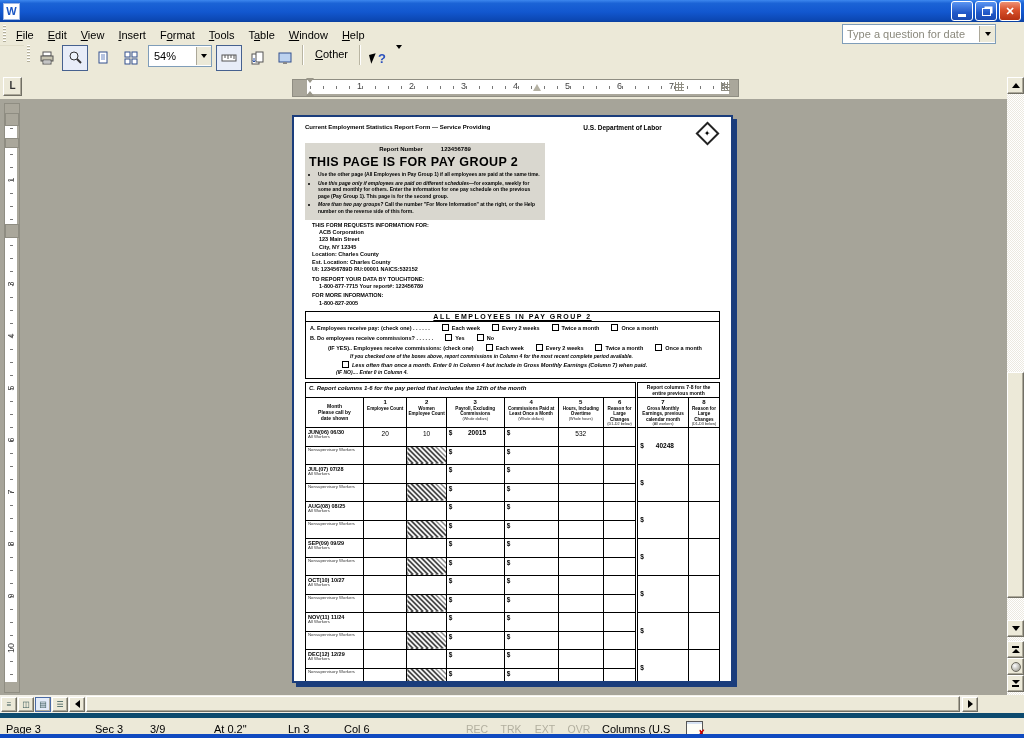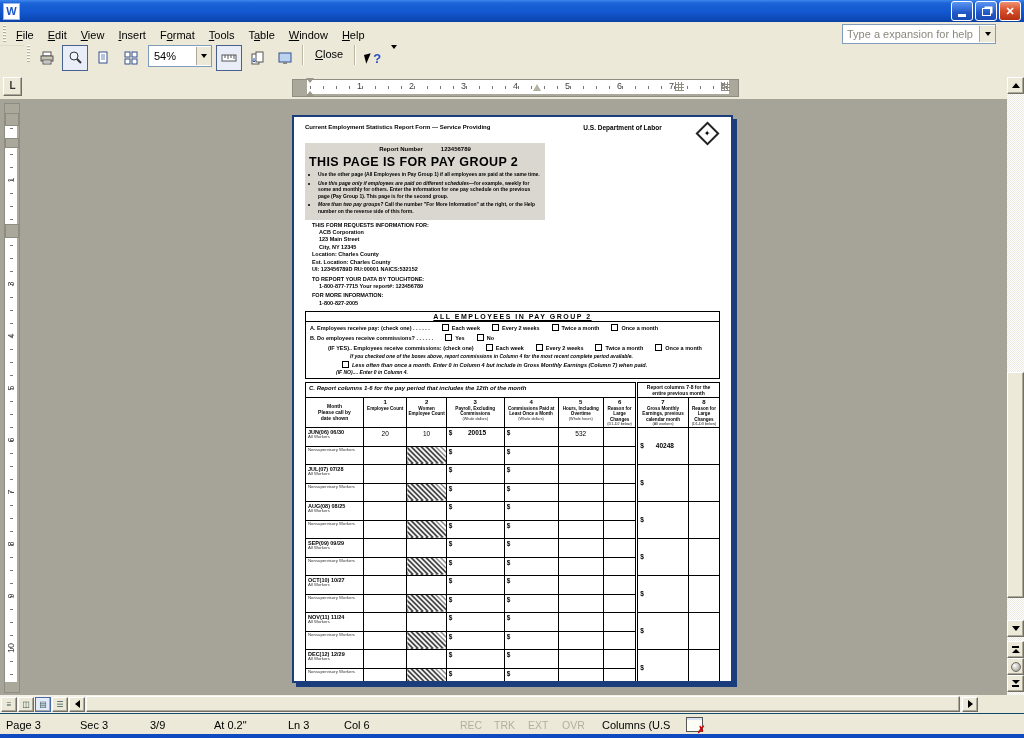--- a/index.html
+++ b/index.html
@@ -169,23 +169,23 @@
     box-shadow:inset -1px -1px 0 #aca899;box-sizing:border-box;margin-left:1px;
     display:flex;align-items:center;justify-content:center;font-size:8px;color:#355;}
   .viewbtn.active{border:1px solid #4a6aa5;background:#e4ecf9;}
   .hthumb{flex:1;height:16px;background:#ece9d8;border:1px solid #fff;border-right-color:#716f64;border-bottom-color:#716f64;box-shadow:inset -1px -1px 0 #aca899;box-sizing:border-box;margin:0 1px;}
   .tri-left{width:0;height:0;border-top:4px solid transparent;border-bottom:4px solid transparent;border-right:5px solid #000;}
   .tri-right{width:0;height:0;border-top:4px solid transparent;border-bottom:4px solid transparent;border-left:5px solid #000;}
   .hs-corner{width:46px;height:18px;background:#ece9d8;}
 
   
   .statusbar{position:absolute;left:0;top:713px;width:1024px;height:21px;background:#ece9d8;
-    display:flex;align-items:center;font-size:11px;color:#000;border-top:1px solid #0c4a6e;}
+    display:flex;align-items:center;font-size:11px;color:#000;border-top:5px solid #0c4a6e;}
   .sseg{padding:0 6px;white-space:nowrap;}
-  .stoggle{width:34px;color:#b2af9f;font-size:10.5px;}
+  .stoggle{width:34px;text-align:center;color:#b2af9f;font-size:10.5px;}
   .spellicon{position:relative;width:15px;height:13px;margin-left:10px;background:#fdfdf6;border:1px solid #555;
     box-shadow:inset 0 2px 0 #d6e2f2;}
   .spellicon:after{content:"✗";position:absolute;right:-3px;bottom:-4px;color:#c00;font-size:10px;font-weight:bold;}
   .bluebottom{position:absolute;left:0;top:734px;width:1024px;height:4px;background:#0f4ac0;}
 </style>
 </head>
 <body>
 
 <div class="titlebar">
   <span class="wicon">W</span>
@@ -197,21 +197,21 @@
         <span class="glyph-restore"></span>
       </span>
     <span class="wbtn close">✕</span>
   </span>
 </div>
 
 <div class="menubar">
   <span class="grip"></span>
   <span id="menu-items"><span class="menu-item"><u>F</u>ile</span><span class="menu-item"><u>E</u>dit</span><span class="menu-item"><u>V</u>iew</span><span class="menu-item"><u>I</u>nsert</span><span class="menu-item">F<u>o</u>rmat</span><span class="menu-item"><u>T</u>ools</span><span class="menu-item">T<u>a</u>ble</span><span class="menu-item"><u>W</u>indow</span><span class="menu-item"><u>H</u>elp</span></span>
   <span class="helpbox">
-    <span class="helptext">Type a expansion for help</span>
+    <span class="helptext">Type a question for date</span>
     <span class="combo-btn">
         <span class="tri-down"></span>
       </span>
   </span>
 </div>
 
 <div class="toolbar">
   <span class="grip"></span>
   <span class="tbtn">
     <svg width="16" height="16" viewBox="0 0 16 16">
@@ -265,21 +265,21 @@
         <path d="M5 8 L5 12 M3.5 10.5 L5 12 L6.5 10.5" stroke="#2a52a8" fill="none"></path>
       </svg>
   </span>
   <span class="tbtn">
     <svg width="16" height="16" viewBox="0 0 16 16">
         <rect x="2" y="3" width="12" height="9" fill="#bcd2ef" stroke="#33508e"></rect>
         <rect x="6" y="12" width="4" height="2" fill="#888"></rect>
       </svg>
   </span>
   <span class="tsep"></span>
-  <span class="closebtn"><u>C</u><span id="close-rest">lose</span></span>
+  <span class="closebtn"><u>C</u><span id="close-rest">other</span></span>
   <span class="tsep"></span>
   <span class="tbtn helpptr">
     <span class="cursor-tri"></span>?
   </span>
   <span class="tri-down tbar-more"></span>
 </div>
 
 <div class="rulerrow">
   <span class="tabsel">L</span>
   <div class="hruler">
@@ -910,21 +910,21 @@
     </span>
   <span class="hthumb"></span>
   <span class="viewbtn">
       <span class="tri-right"></span>
     </span>
   <span class="hs-corner"></span>
 </div>
 
 <div class="statusbar">
   <span class="sseg" style="width:62px;">Page 3</span>
-  <span class="sseg" style="width:58px;">Sec 3</span>
+  <span class="sseg" style="width:58px;text-align:center;">Sec 3</span>
   <span class="sseg" style="width:52px;">3/9</span>
   <span class="sseg" style="width:62px;">At 0.2"</span>
   <span class="sseg" style="width:44px;">Ln 3</span>
   <span class="sseg" style="width:70px;">Col 6</span>
   <span id="status-toggles" style="display:flex;margin-left:40px;">
       <span class="stoggle">REC</span>
       <span class="stoggle">TRK</span>
       <span class="stoggle">EXT</span>
       <span class="stoggle">OVR</span>
     </span>

